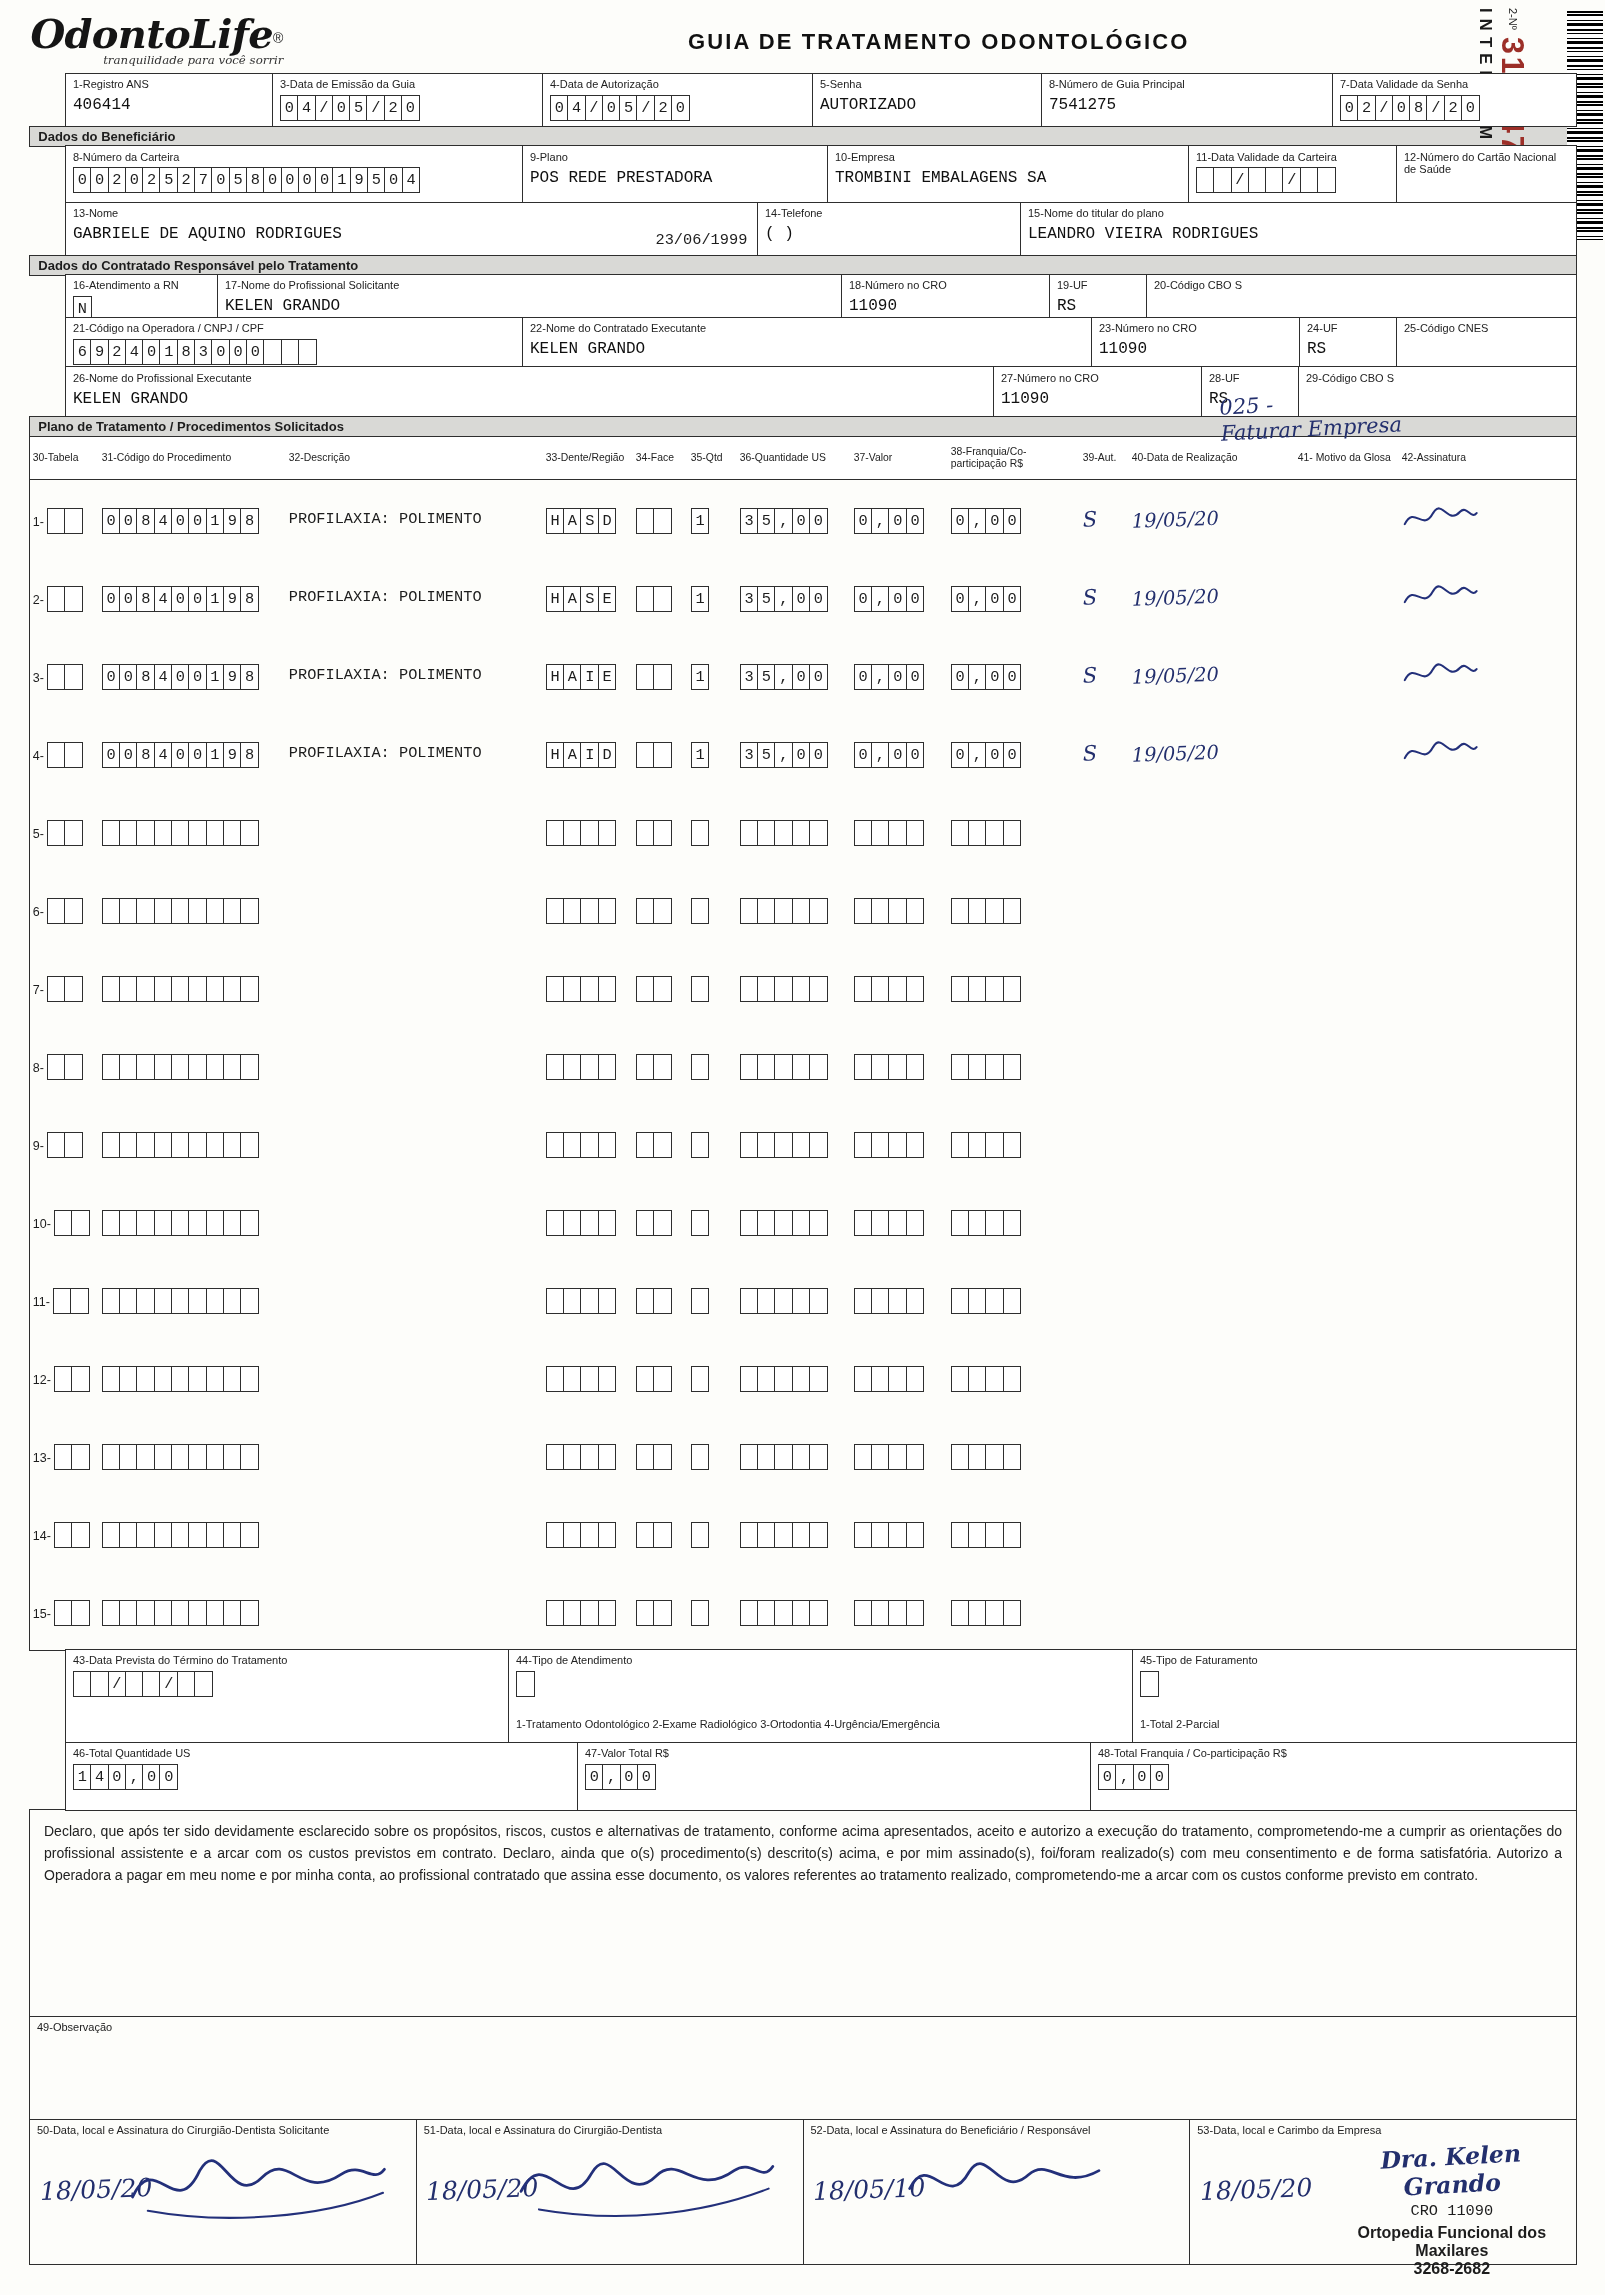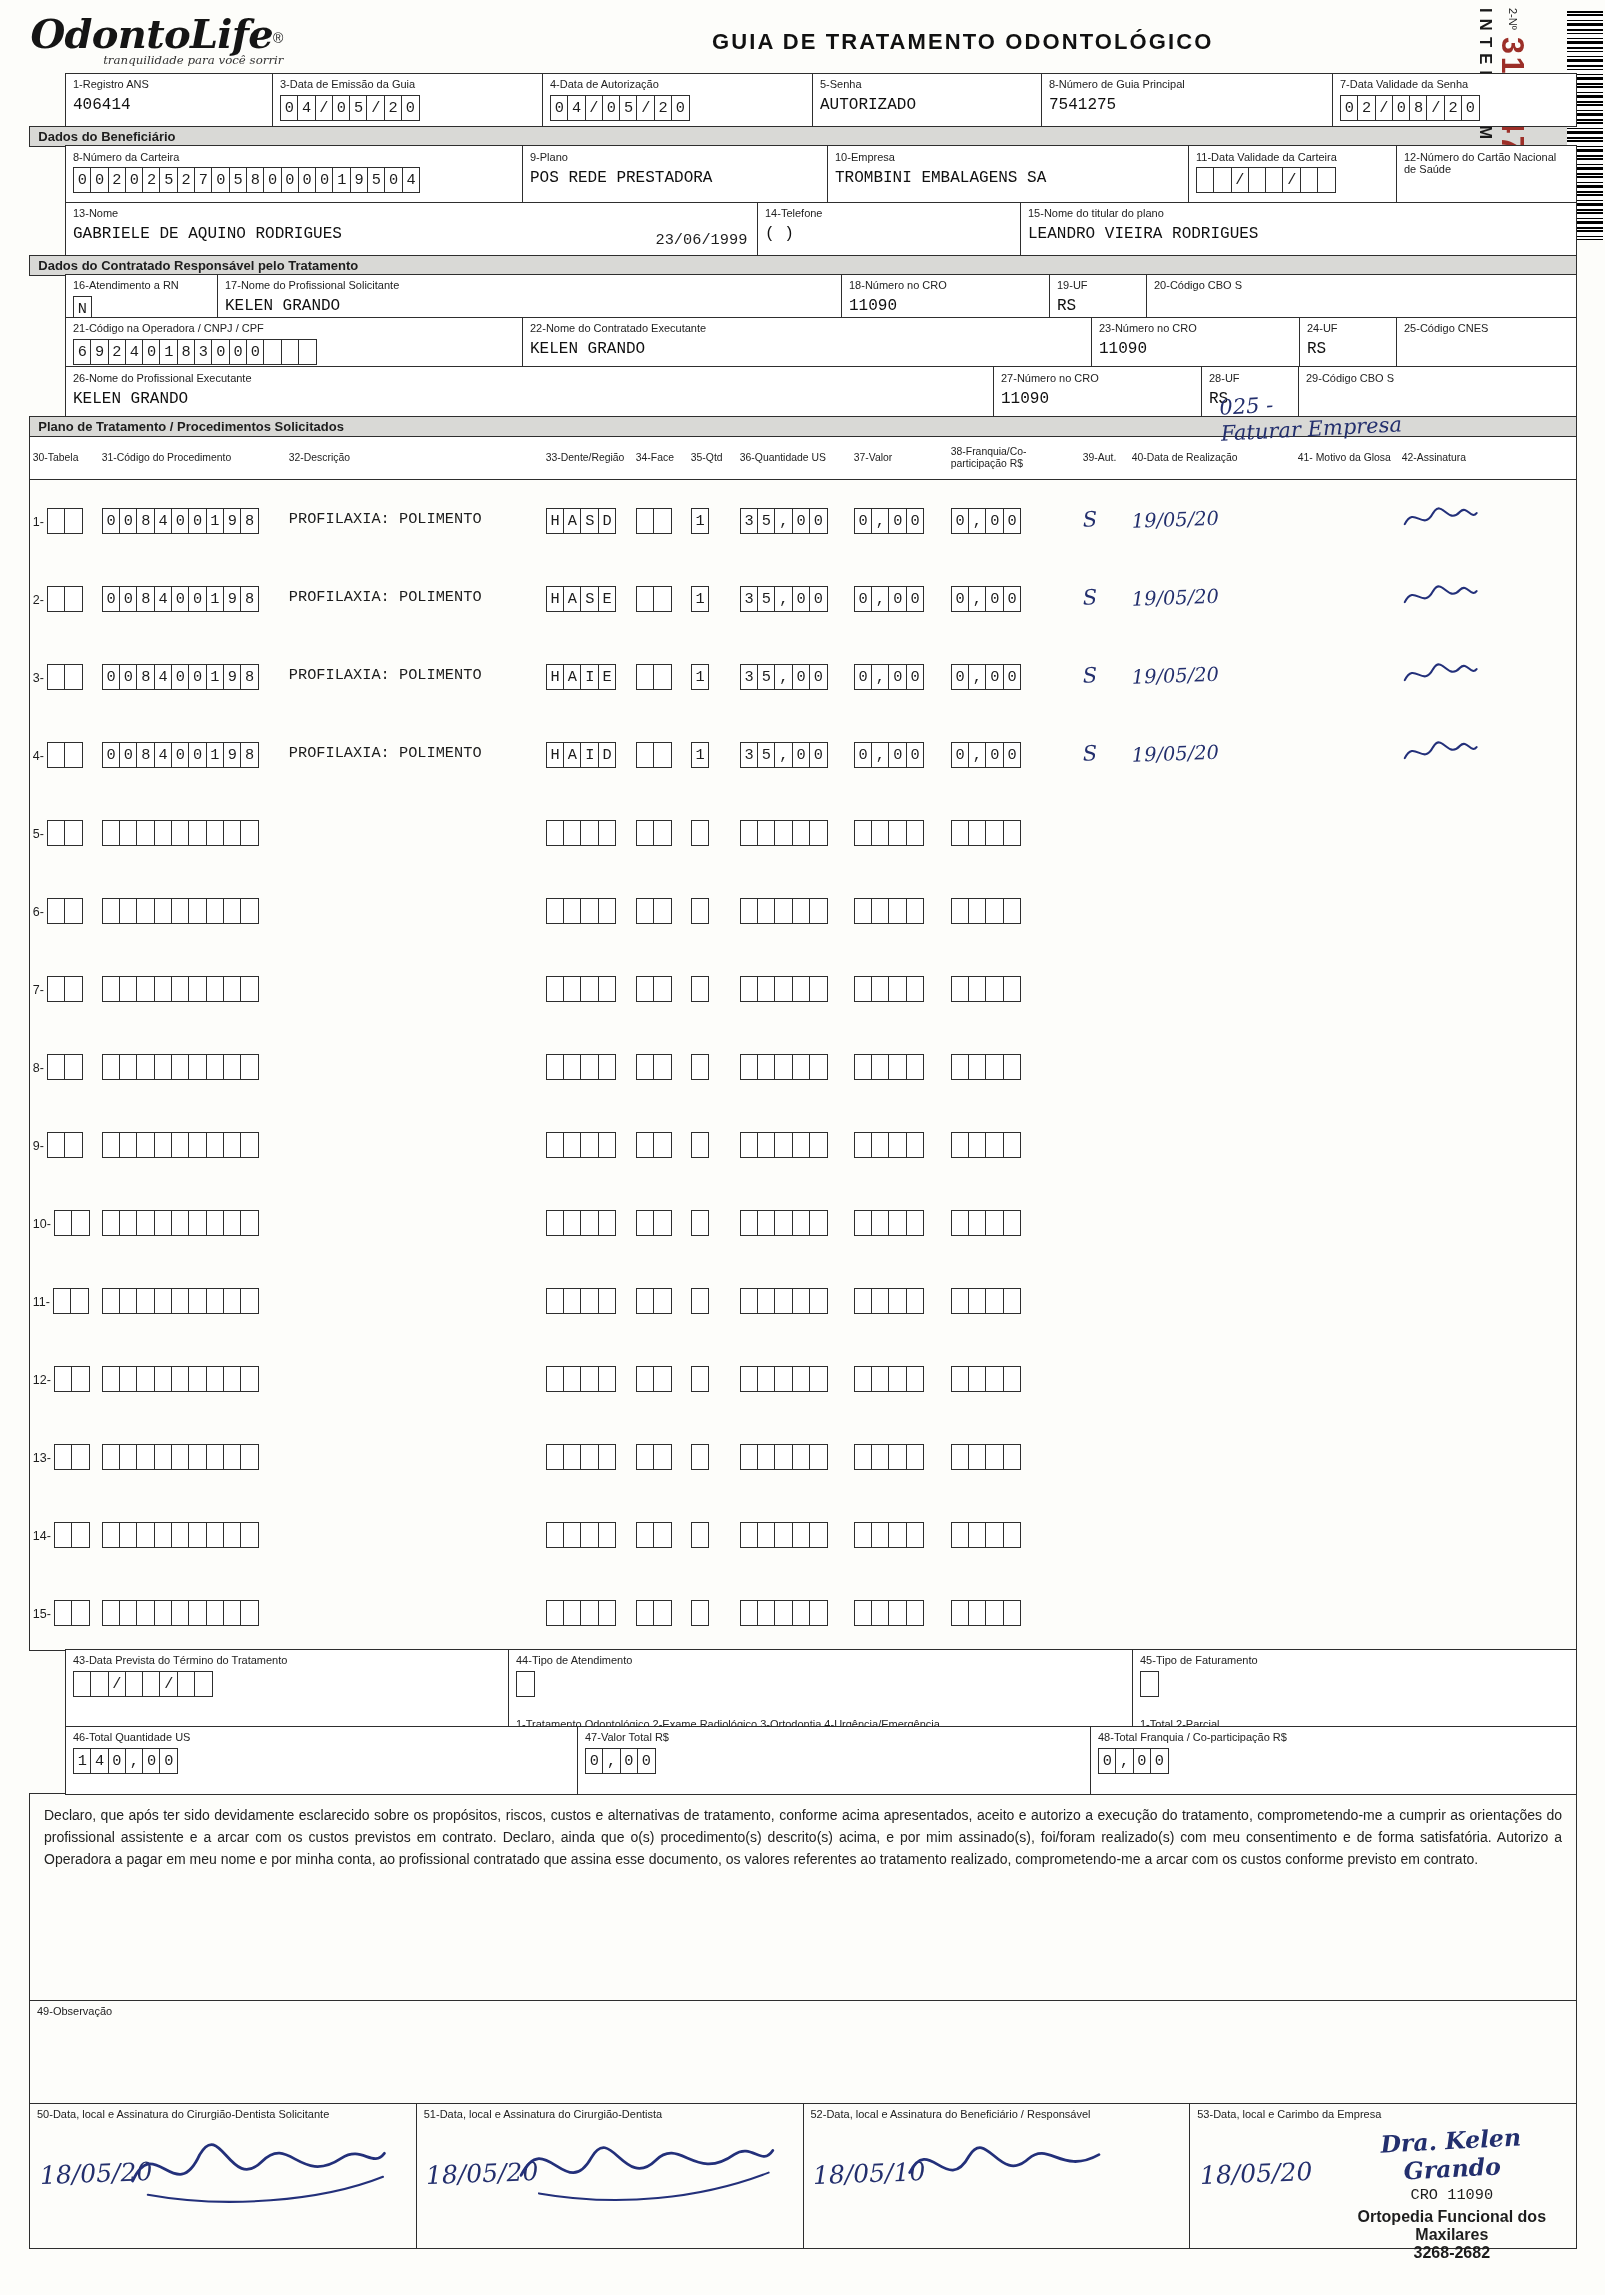--- a/index.html
+++ b/index.html
@@ -12,21 +12,21 @@
     color:#1d1d1d;
     overflow:hidden;
     padding:5.5px 29px 0 29px;
   }
   
   .header{position:relative;height:69px;}
   .logo{position:absolute;left:1.4px;top:4.2px;}
   .logo-name{font-family:"DejaVu Serif",serif;font-style:italic;font-weight:bold;font-size:40px;letter-spacing:-0.7px;color:#151515;}
   .logo-reg{font-size:14px;vertical-align:super;}
   .logo-tagline{font-family:"DejaVu Serif",serif;font-style:italic;font-size:11.8px;color:#333;margin-top:-4.2px;text-align:right;}
-  .form-title{position:absolute;left:659px;top:23.6px;font-size:22px;font-weight:bold;letter-spacing:2.1px;color:#111;margin-left:24px;}
+  .form-title{position:absolute;left:659px;top:23.6px;font-size:22px;font-weight:bold;letter-spacing:2.1px;color:#111;}
   .guide-no{position:absolute;right:47px;top:2.8px;writing-mode:vertical-rl;text-align:left;height:250px;}
   .guide-no-label{font-size:11px;color:#222;margin-bottom:4.2px;}
   .guide-no-value{font-size:30.5px;font-weight:bold;color:#9c2f28;letter-spacing:2.8px;}
   .guide-no-tag{font-size:16.6px;font-weight:bold;letter-spacing:6.2px;color:#1a1a1a;}
   .barcode{position:absolute;right:-26px;top:5.5px;width:36px;height:229px;
     background:repeating-linear-gradient(to bottom,#000 0 2.1px,#fff 2.1px 3.5px,#000 3.5px 4.9px,#fff 4.9px 9px,#000 9px 10.4px,#fff 10.4px 11.8px,#000 11.8px 15.3px,#fff 15.3px 18px);}
   
   .frow{display:flex;margin-top:-1.4px;padding-left:36px;}
   .box{border:1.4px solid #2e2e2e;background:#fff;padding:4.2px 7px 2.8px 7px;position:relative;}
   .box+.box{border-left:none;}
@@ -540,21 +540,21 @@
       <div class="c ink datecell"></div>
       <div class="c"></div>
       <div class="c sigcell">
         <svg class="sig-svg squig" width="76" height="30.5" viewBox="0 0 110 44">
           <path d="M4 32 C 18 4, 30 44, 45 16 C 58 -6, 66 34, 84 14 C 94 4, 100 26, 108 16" fill="none" stroke="#23307a" stroke-width="3" stroke-linecap="round"></path>
         </svg>
       </div>
     </div>
   </div>
 
-  <div class="frow" style="height:78px">
+  <div class="frow" style="height:94px">
     <div class="box" style="width:444px">
       <span class="lbl">43-Data Prevista do Término do Tratamento</span>
       <span class="cells"><span class="cell">&nbsp;</span><span class="cell">&nbsp;</span><span class="cell">/</span><span class="cell">&nbsp;</span><span class="cell">&nbsp;</span><span class="cell">/</span><span class="cell">&nbsp;</span><span class="cell">&nbsp;</span></span>
     </div>
     <div class="box" style="width:624px">
       <span class="lbl">44-Tipo de Atendimento</span>
       <span class="cells"><span class="cell">&nbsp;</span></span>
       <div class="legend">1-Tratamento Odontológico   2-Exame Radiológico   3-Ortodontia   4-Urgência/Emergência</div>
     </div>
     <div class="box" style="flex:1">

